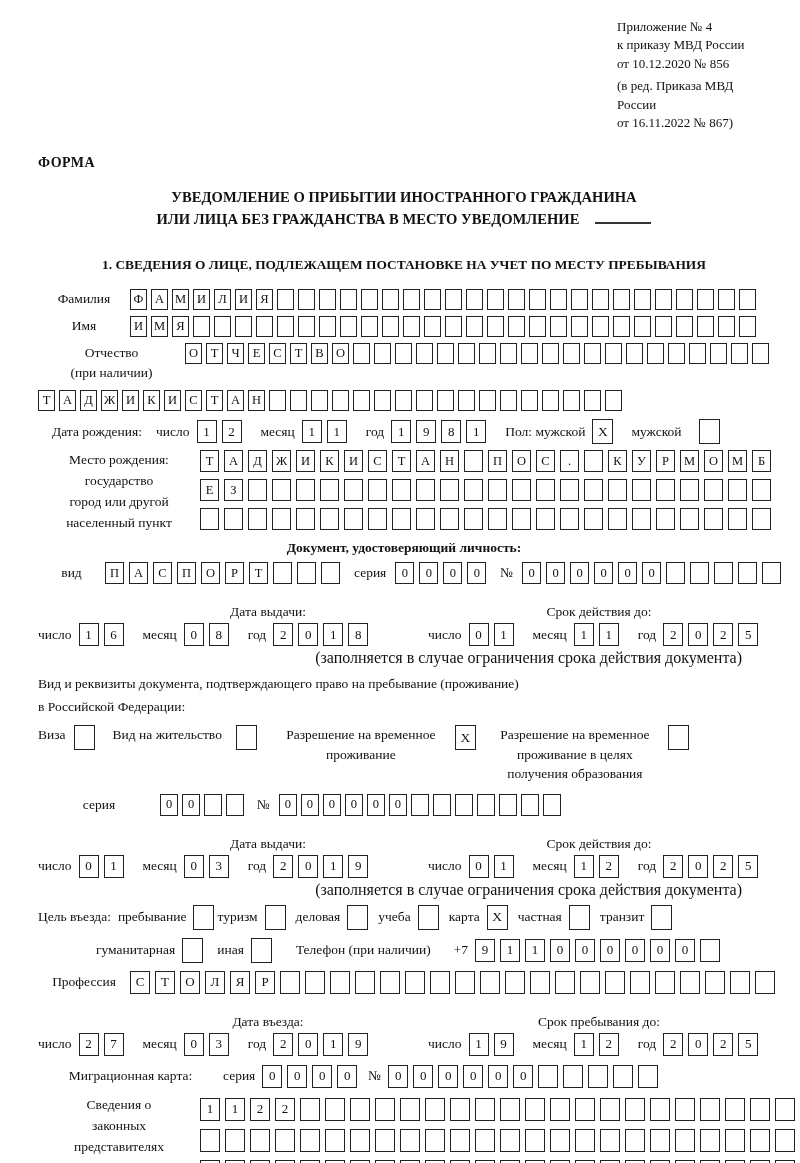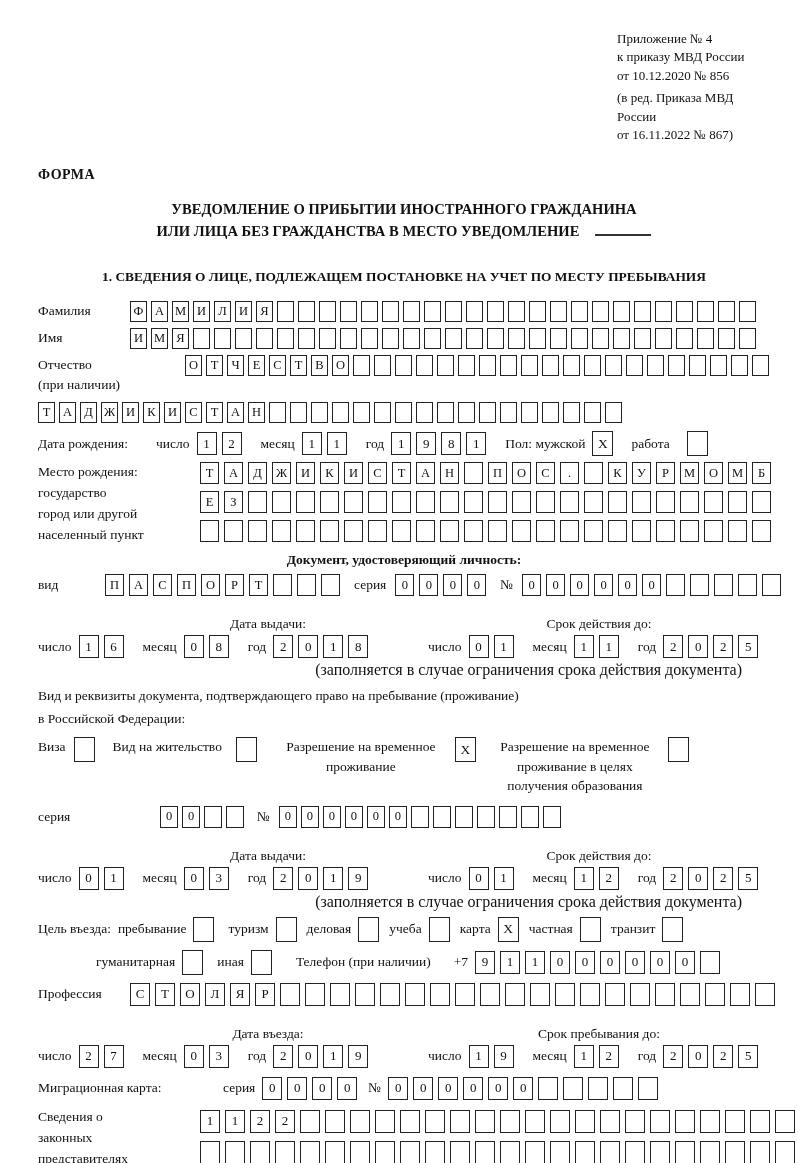--- a/index.html
+++ b/index.html
@@ -1,27 +1,27 @@
 <!DOCTYPE html>
 <html><head>
 <meta charset="utf-8">
 <style>
   html,body{margin:0;padding:0;background:#fff;}
-  .page{width:800px;height:1163px;box-sizing:border-box;padding:30px 30px 0 38px;
+  .page{width:800px;height:1163px;box-sizing:border-box;padding:18px 30px 0 38px;
         font-family:"Liberation Serif","DejaVu Serif",serif;font-size:13.5px;color:#111;
         position:relative;overflow:hidden;background:#fff;}
   .ref-block{margin-left:579px;line-height:1.42;font-size:13px;}
   .ref-block .gap{height:4px;}
   .forma{text-align:left;font-weight:bold;font-size:14px;margin-top:22px;letter-spacing:.5px;}
   .title{text-align:center;font-weight:bold;font-size:14.6px;margin-top:16px;line-height:1.5;}
   .title-blank{display:inline-block;width:56px;border-bottom:2.2px solid #333;height:12px;margin-left:16px;}
   .sec-head{text-align:center;font-weight:bold;font-size:13.4px;margin-top:26px;margin-bottom:16px;}
   .row{display:flex;align-items:center;margin-bottom:6px;}
   .row.top{align-items:flex-start;}
-  .lbl{flex:0 0 auto;}
+  .lbl{flex:0 0 auto;text-align:center;}
   .lbl2{line-height:1.55;}
   .cells{display:inline-flex;flex:0 0 auto;}
   .cell{box-sizing:border-box;flex:0 0 auto;width:17px;height:21px;border:1.6px solid #222;
         margin-right:4px;display:inline-flex;align-items:center;justify-content:center;
         font-size:12.5px;background:#fff;}
   .cells.md .cell{width:19px;height:22px;margin-right:5px;}
   .cells.lg .cell{width:20px;height:23px;margin-right:5px;font-size:13px;}
   .cells.sm .cell{width:18px;height:22px;margin-right:4px;}
   .cbox{box-sizing:border-box;flex:0 0 auto;width:21px;height:25px;border:1.6px solid #222;
         display:inline-flex;align-items:center;justify-content:center;font-size:13.5px;background:#fff;}
@@ -226,21 +226,21 @@
     <span class="cells lg">
         <span class="cell">1</span>
         <span class="cell">9</span>
         <span class="cell">8</span>
         <span class="cell">1</span>
       </span>
     <span class="dgap"></span>
     <span class="dl">Пол: мужской</span>
     <span class="cbox">X</span>
     <span class="dgap" style="width:18px"></span>
-    <span class="dl">работа</span>
+    <span class="dl">мужской</span>
     <span class="dgap" style="width:10px"></span>
     <span class="cbox"></span>
   </div>
 
   <div class="row top" style="margin-top:6px">
     <span class="lbl lbl2" style="width:162px">
       <span>Место рождения:</span><br>
       <span>государство</span><br>
       <span>город или другой</span><br>
       <span>населенный пункт</span>
@@ -513,21 +513,21 @@
           <span class="cell">5</span>
         </span>
     </div>
   </div>
   <div class="note">(заполняется в случае ограничения срока действия документа)</div>
 
   <div class="row" style="margin-top:2px">
     <span class="dl">Цель въезда:</span>
     <span class="dl">пребывание</span>
     <span class="cbox"></span>
-    <span class="dl" style="margin-left:14px">туризм</span>
+    <span class="dl" style="margin-left:3px">туризм</span>
     <span class="cbox"></span>
     <span class="dl" style="margin-left:10px">деловая</span>
     <span class="cbox"></span>
     <span class="dl" style="margin-left:10px">учеба</span>
     <span class="cbox"></span>
     <span class="dl" style="margin-left:10px">карта</span>
     <span class="cbox">X</span>
     <span class="dl" style="margin-left:10px">частная</span>
     <span class="cbox"></span>
     <span class="dl" style="margin-left:10px">транзит</span>

